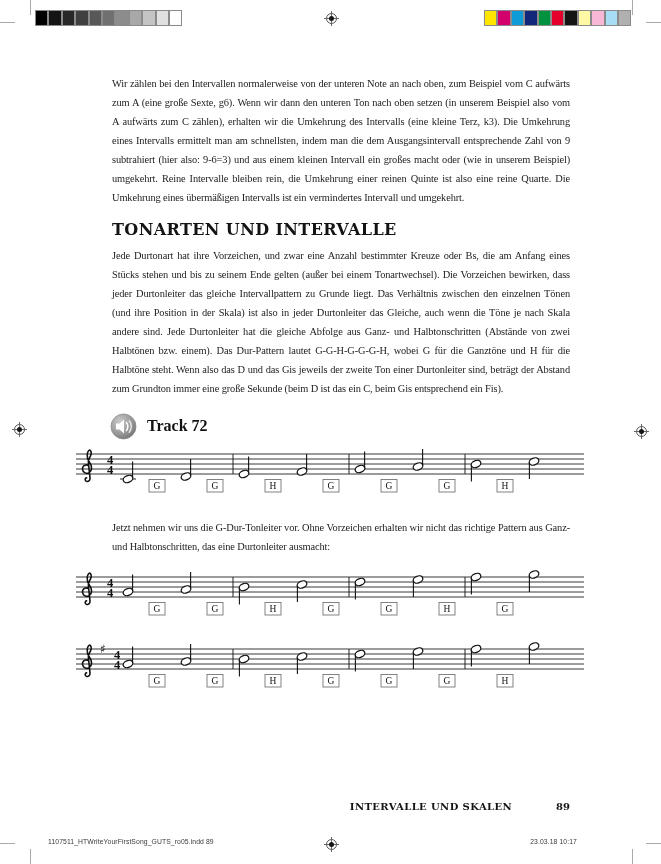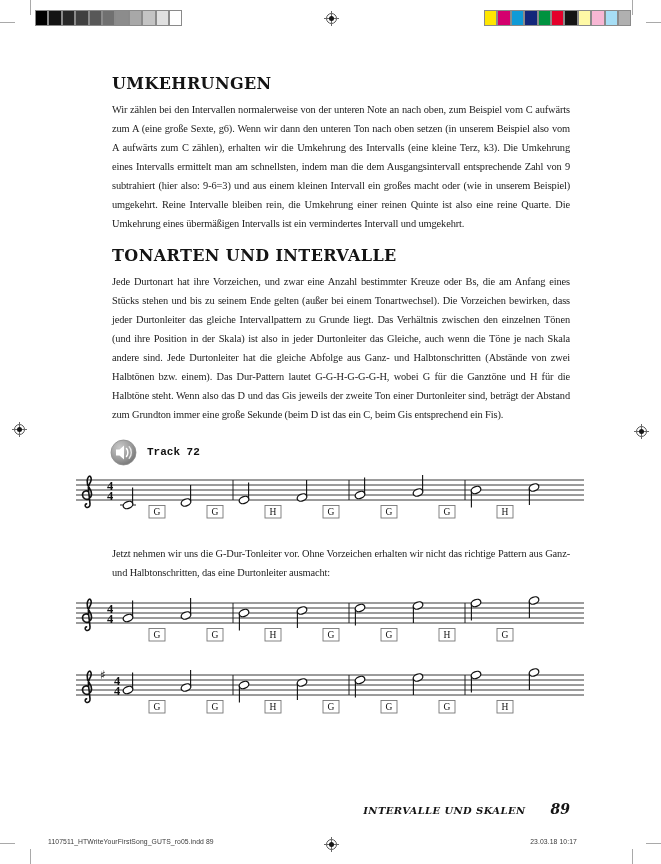--- a/index.html
+++ b/index.html
@@ -21,31 +21,31 @@
   #column{position:absolute;left:112px;top:74px;width:458px;}
   h1{font-family:"DejaVu Serif", serif;font-size:16px;font-weight:bold;letter-spacing:0.4px;
      margin:0 0 7px 0;color:#141414;}
   .h2-space{margin-top:12px;}
   p.body{font-size:10.4px;line-height:19px;text-align:justify;margin:0 0 13px 0;
          letter-spacing:-0.12px;color:#1c1c1c;}
   p.lead-in{margin:3px 0 15px 0;}
 
   
   .track-row{display:flex;align-items:center;gap:10px;margin:0 0 5px -2px;height:30px;}
-  .track-label{font-family:Liberation Mono, monospace;font-weight:bold;font-size:11px;color:#111;}
+  .track-label{font-family:Liberation Serif, serif;font-weight:bold;font-size:16px;color:#111;}
   .spk{width:27px;height:27px;display:block;}
 
   
   .staff-wrap{margin:0 0 24px -36px;width:510px;height:48px;}
   .staff-wrap svg{display:block;}
 
   
-  #footer{position:absolute;right:91px;top:801px;display:flex;align-items:baseline;gap:25px;font-style:italic;}
+  #footer{position:absolute;right:91px;top:801px;display:flex;align-items:baseline;gap:8px;}
   #running-title{font-family:"DejaVu Serif", serif;font-weight:bold;font-size:10px;letter-spacing:0.4px;color:#141414;}
-  #page-number{font-family:"DejaVu Serif", serif;font-weight:bold;font-size:14px;color:#141414;}
+  #page-number{font-family:"DejaVu Serif", serif;font-weight:bold;font-size:10px;color:#141414;margin-left:36px;}
   #slug-left{position:absolute;left:48px;top:838px;font-family:"Liberation Sans", sans-serif;
              font-size:6.8px;color:#3a3a3a;letter-spacing:0.1px;}
   #slug-right{position:absolute;right:84px;top:838px;font-family:"Liberation Sans", sans-serif;
               font-size:6.8px;color:#3a3a3a;letter-spacing:0.1px;}
 </style>
 </head>
 <body>
 
 <div id="page">
 
@@ -101,21 +101,20 @@
       <span class="dot"></span>
     </div>
   <div class="regmark" style="left:326px;top:839px;">
     <span class="tick-h"></span>
       <span class="tick-v"></span>
       <span class="dot"></span>
     </div>
 
   <div id="column">
 
-    <h1>UMKEHRUNGEN</h1>
     <p class="body">Wir zählen bei den Intervallen normalerweise von der unteren Note an nach oben, zum Beispiel vom C aufwärts zum A (eine große Sexte, g6). Wenn wir dann den unteren Ton nach oben setzen (in unserem Beispiel also vom A aufwärts zum C zählen), erhalten wir die Umkehrung des Intervalls (eine kleine Terz, k3). Die Umkehrung eines Intervalls ermittelt man am schnellsten, indem man die dem Ausgangsintervall entsprechende Zahl von 9 subtrahiert (hier also: 9-6=3) und aus einem kleinen Intervall ein großes macht oder (wie in unserem Beispiel) umgekehrt. Reine Intervalle bleiben rein, die Umkehrung einer reinen Quinte ist also eine reine Quarte. Die Umkehrung eines übermäßigen Intervalls ist ein vermindertes Intervall und umgekehrt.</p>
 
     <h1 class="h2-space">TONARTEN UND INTERVALLE</h1>
     <p class="body">Jede Durtonart hat ihre Vorzeichen, und zwar eine Anzahl bestimmter Kreuze oder Bs, die am Anfang eines Stücks stehen und bis zu seinem Ende gelten (außer bei einem Tonartwechsel). Die Vorzeichen bewirken, dass jeder Durtonleiter das gleiche Intervallpattern zu Grunde liegt. Das Verhältnis zwischen den einzelnen Tönen (und ihre Position in der Skala) ist also in jeder Durtonleiter das Gleiche, auch wenn die Töne je nach Skala andere sind. Jede Durtonleiter hat die gleiche Abfolge aus Ganz- und Halbtonschritten (Abstände von zwei Halbtönen bzw. einem). Das Dur-Pattern lautet G-G-H-G-G-G-H, wobei G für die Ganztöne und H für die Halbtöne steht. Wenn also das D und das Gis jeweils der zweite Ton einer Durtonleiter sind, beträgt der Abstand zum Grundton immer eine große Sekunde (beim D ist das ein C, beim Gis entsprechend ein Fis).</p>
 
     <div class="track-row">
       <svg class="spk" viewBox="0 0 27 27">
         <defs>
             <radialGradient id="gspk" cx="35%" cy="30%" r="80%">
           <stop offset="0%" stop-color="#c9c9c9"></stop>

